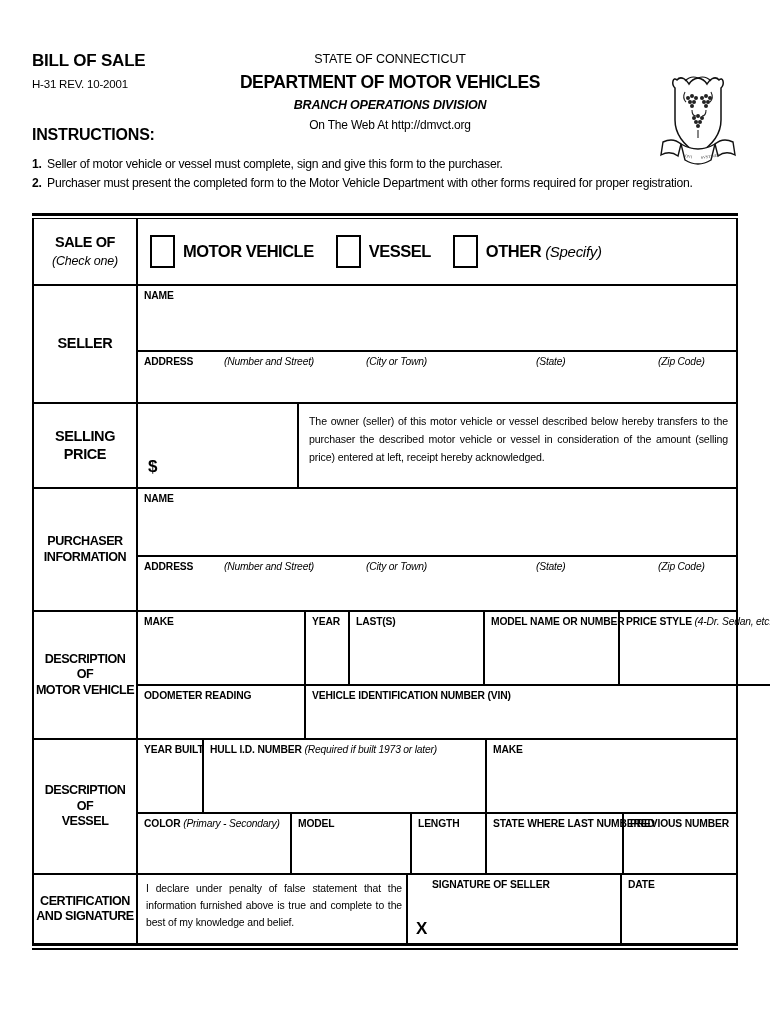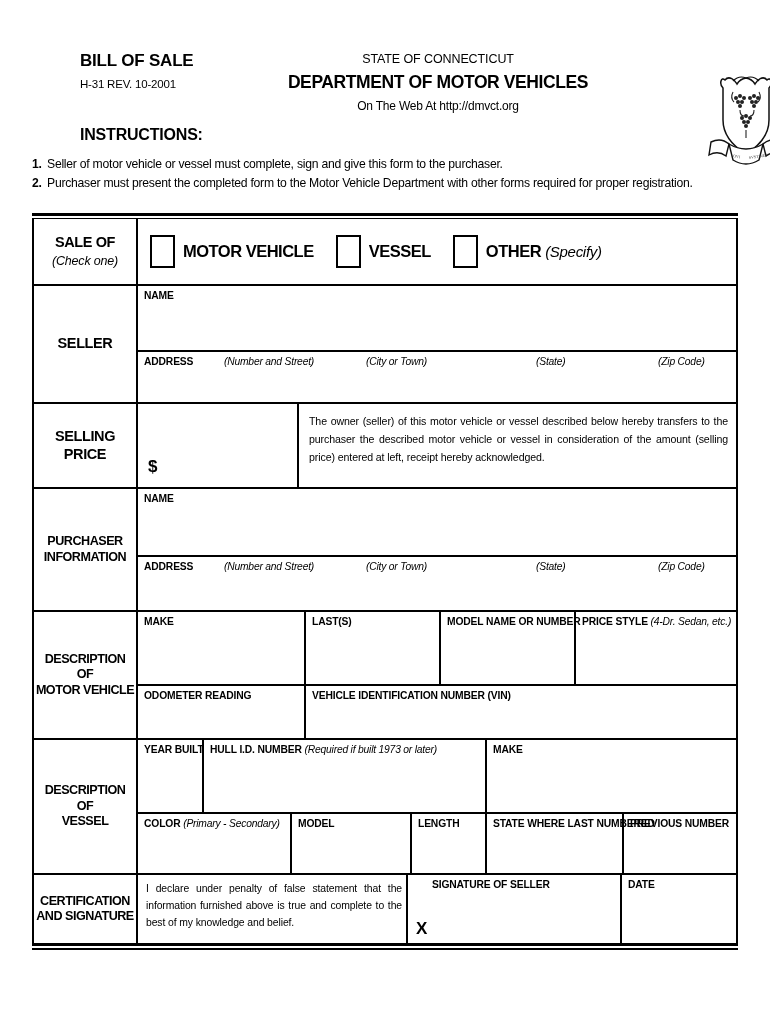--- a/index.html
+++ b/index.html
@@ -22,21 +22,20 @@
     height: 1024px;
     box-sizing: border-box;
     padding: 0;
   }
 
   
   .header {
     position: relative;
     height: 150px;
     padding: 4px;
-    margin-left: 48px;
   }
   .hdr-left {
     position: absolute;
     left: 32px;
     top: 52px;
     width: 240px;
   }
   .bill-of-sale {
     font-size: 17px;
     font-weight: bold;
@@ -314,20 +313,21 @@
     <div class="hdr-left">
       <div class="bill-of-sale">BILL OF SALE</div>
       <div class="form-rev">H-31 REV. 10-2001</div>
     </div>
 
     <div class="instructions-label">INSTRUCTIONS:</div>
 
     <div class="hdr-center">
       <div class="state-line">STATE OF CONNECTICUT</div>
       <div class="dept-line">DEPARTMENT OF MOTOR VEHICLES</div>
+      <div class="branch-line">BRANCH OPERATIONS DIVISION</div>
       <div class="web-line">On The Web At http://dmvct.org</div>
     </div>
 
     <div class="seal">
       <svg viewBox="0 0 86 108" width="86" height="108" aria-hidden="true">
         <g fill="none" stroke="#111" stroke-width="1.5">
 
           <path d="M22 22 C18 18, 16 26, 20 30 L20 62 C20 78, 30 88, 43 96 C56 88, 66 78, 66 62 L66 30 C70 26, 68 18, 64 22
                    C60 17, 54 22, 52 26 C49 21, 43 20, 43 20 C43 20, 37 21, 34 26 C32 22, 26 17, 22 22 Z"></path>
 
@@ -478,20 +478,24 @@
         <span>OF</span>
         <span>MOTOR VEHICLE</span>
       </div>
       <div class="content-cell">
 
         <div class="row-split mv-top bdr-b">
           <div class="cell bdr-r" style="width:168px;min-width:168px;">
             <div class="cell-label">MAKE</div>
             <div></div>
           </div>
+          <div class="cell bdr-r" style="width:44px;min-width:44px;">
+            <div class="cell-label">YEAR</div>
+            <div></div>
+          </div>
           <div class="cell bdr-r" style="width:135px;min-width:135px;">
             <div class="cell-label">LAST(S)</div>
             <div></div>
           </div>
           <div class="cell bdr-r" style="width:135px;min-width:135px;">
             <div class="cell-label">MODEL NAME OR NUMBER</div>
             <div></div>
           </div>
           <div class="cell" style="flex:1;">
             <div class="cell-label"><span>PRICE STYLE</span> <span class="it">(4-Dr. Sedan, etc.)</span></div>

